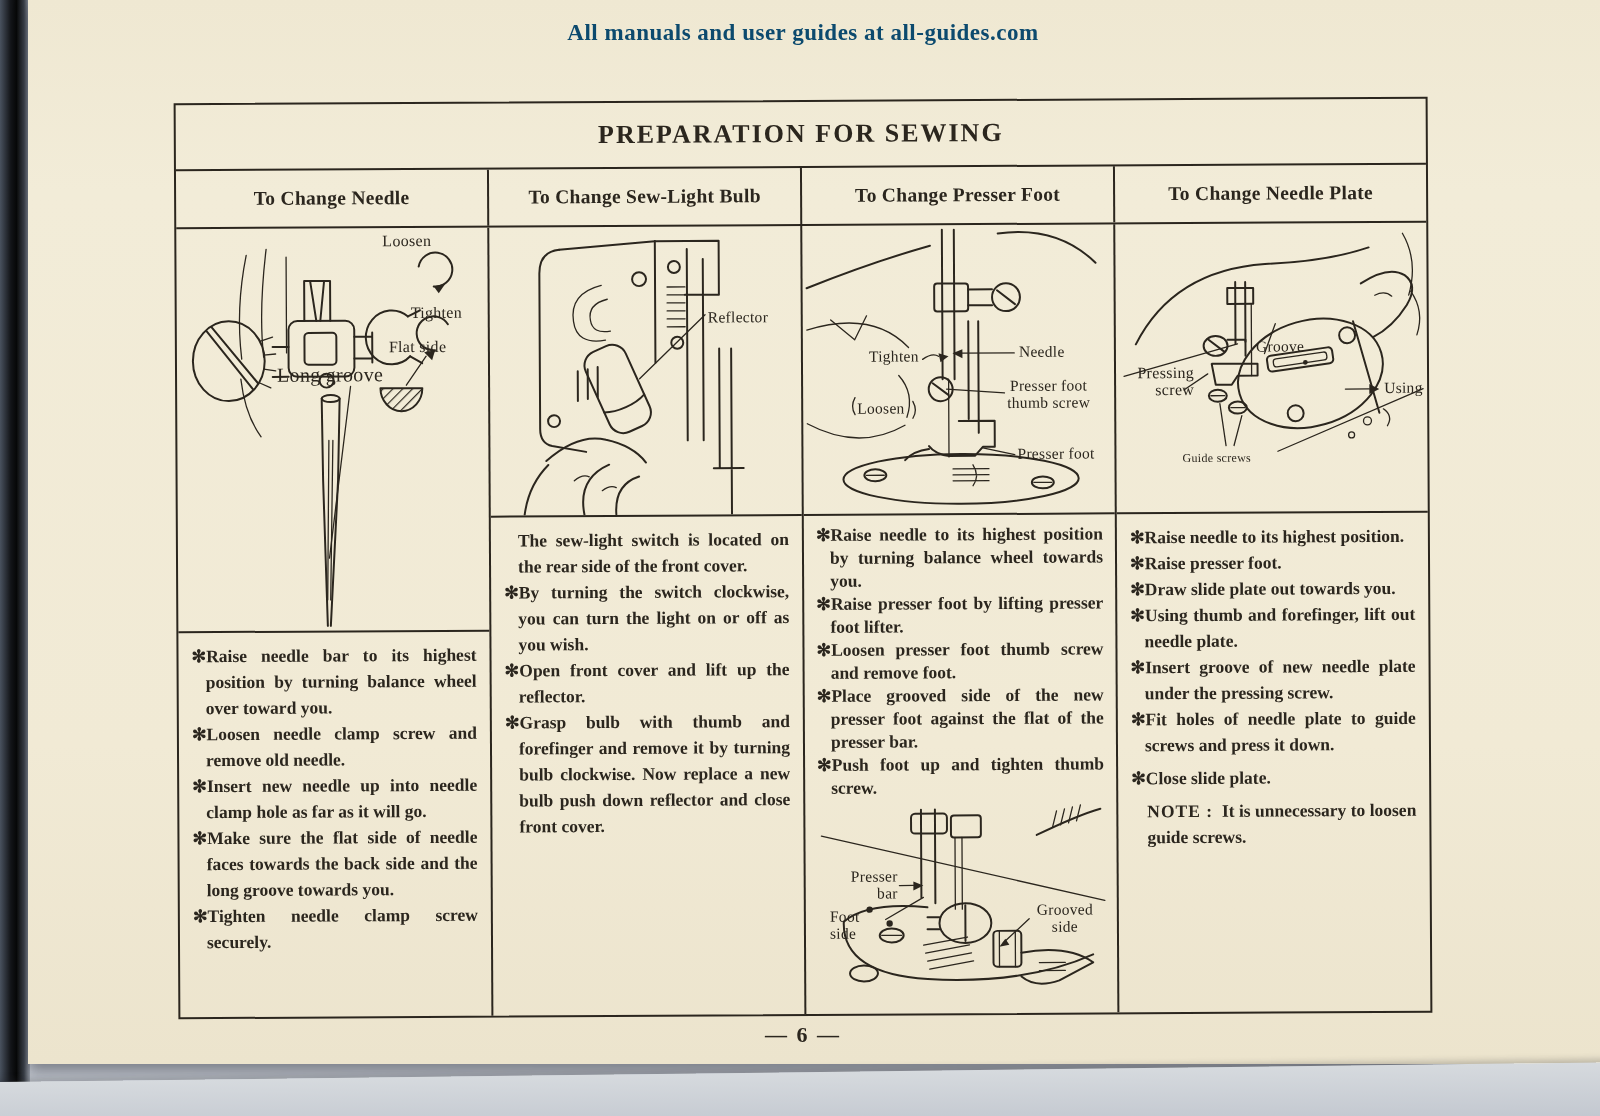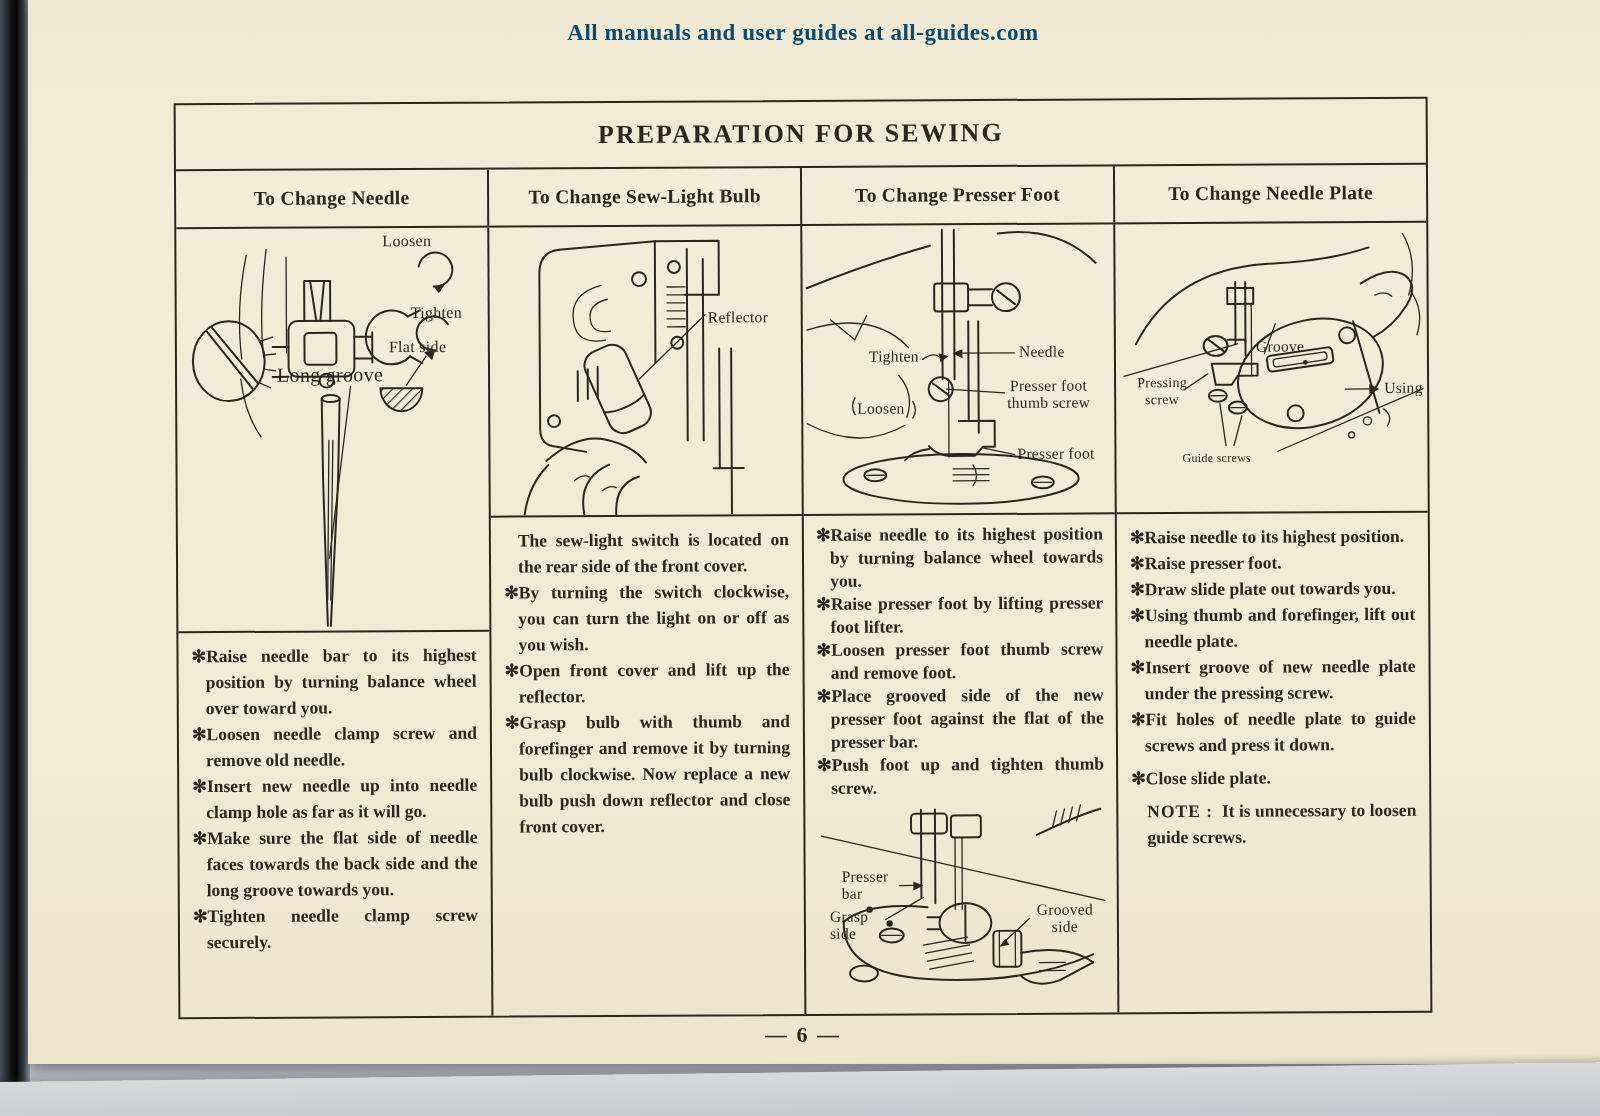--- a/index.html
+++ b/index.html
@@ -284,23 +284,23 @@
           <ellipse cx="58" cy="170" rx="14" ry="8"></ellipse>
           <circle class="fill" cx="64" cy="106" r="3.2"></circle>
           <circle class="fill" cx="84" cy="120" r="3.2"></circle>
 
           <path class="thin" d="M94,82 h14"></path>
           <path class="fill" d="M108,78 l10,4 -10,5 z"></path>
           <path class="thin" d="M80,116 L118,94"></path>
           <path class="thin" d="M224,116 l-26,24"></path>
           <path class="fill" d="M200,136 l-6,8 10,-2 z"></path>
         </svg>
-        <span class="fl" style="left:36px;top:64px;width:56px;">Presser
+        <span class="fl" style="left:36px;top:64px;text-align:right;width:56px;">Presser
 bar</span>
-        <span class="fl" style="left:24px;top:104px;">Grasp
+        <span class="fl" style="left:24px;top:104px;">Foot
 side</span>
         <span class="fl" style="left:226px;top:98px;text-align:center;width:66px;">Grooved
 side</span>
       </div>
     </div>
 
     <div class="body-col">
       <div class="fig" style="height:288px;">
         <svg viewBox="0 0 312 288" width="100%" height="288">
 
@@ -343,21 +343,21 @@
           <circle class="thin" cx="236" cy="212" r="3"></circle>
           <path class="thin" d="M268,186 q10,7 4,17"></path>
 
           <path class="thin" d="M160,100 L149,130"></path>
           <path class="thin" d="M68,166 L92,150"></path>
           <path class="thin" d="M110,222 L104,180 M118,222 L126,192"></path>
           <path class="thin" d="M230,166 h24"></path>
           <path class="fill" d="M254,161 l10,5 -10,5 z"></path>
         </svg>
         <span class="fl" style="left:140px;top:74px;margin-top:40px;">Groove</span>
-        <span class="fl" style="left:14px;top:150px;text-align:center;width:64px;font-size:14px;">Pressing
+        <span class="fl" style="left:14px;top:140px;text-align:right;width:64px;font-size:16px;">Pressing
 screw</span>
         <span class="fl" style="left:66px;top:226px;font-size:12px;">Guide screws</span>
         <span class="fl" style="left:268px;top:156px;">Using</span>
       </div>
       <div class="txt">
         <p class="item">✻Raise needle to its highest position.</p>
         <p class="item">✻Raise presser foot.</p>
         <p class="item">✻Draw slide plate out towards you.</p>
         <p class="item">✻Using thumb and forefinger, lift out needle plate.</p>
         <p class="item">✻Insert groove of new needle plate under the pressing screw.</p>

